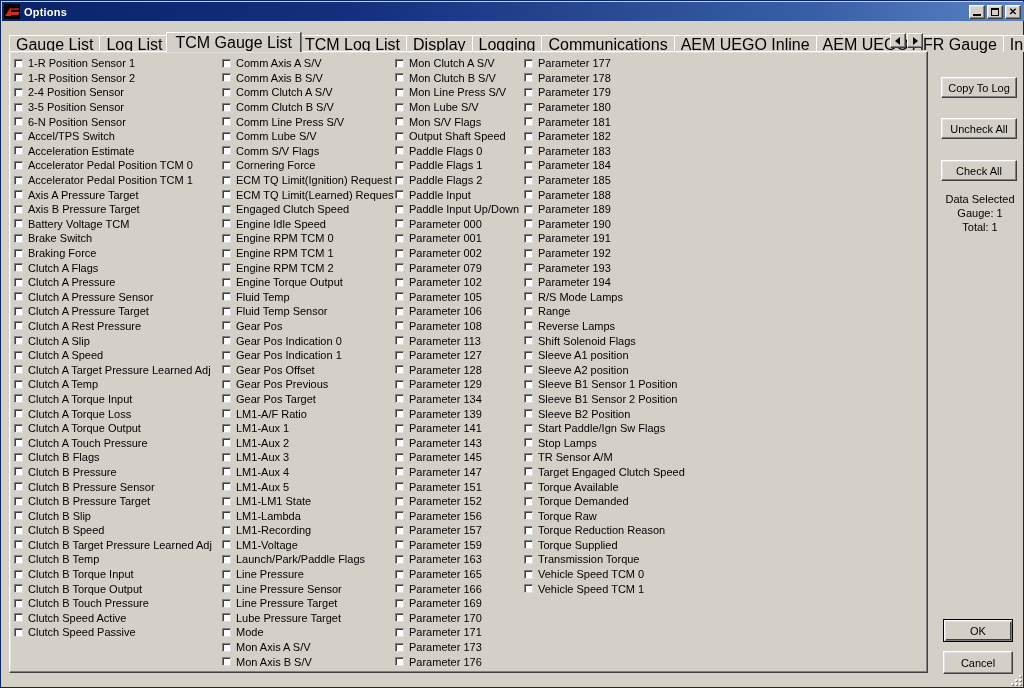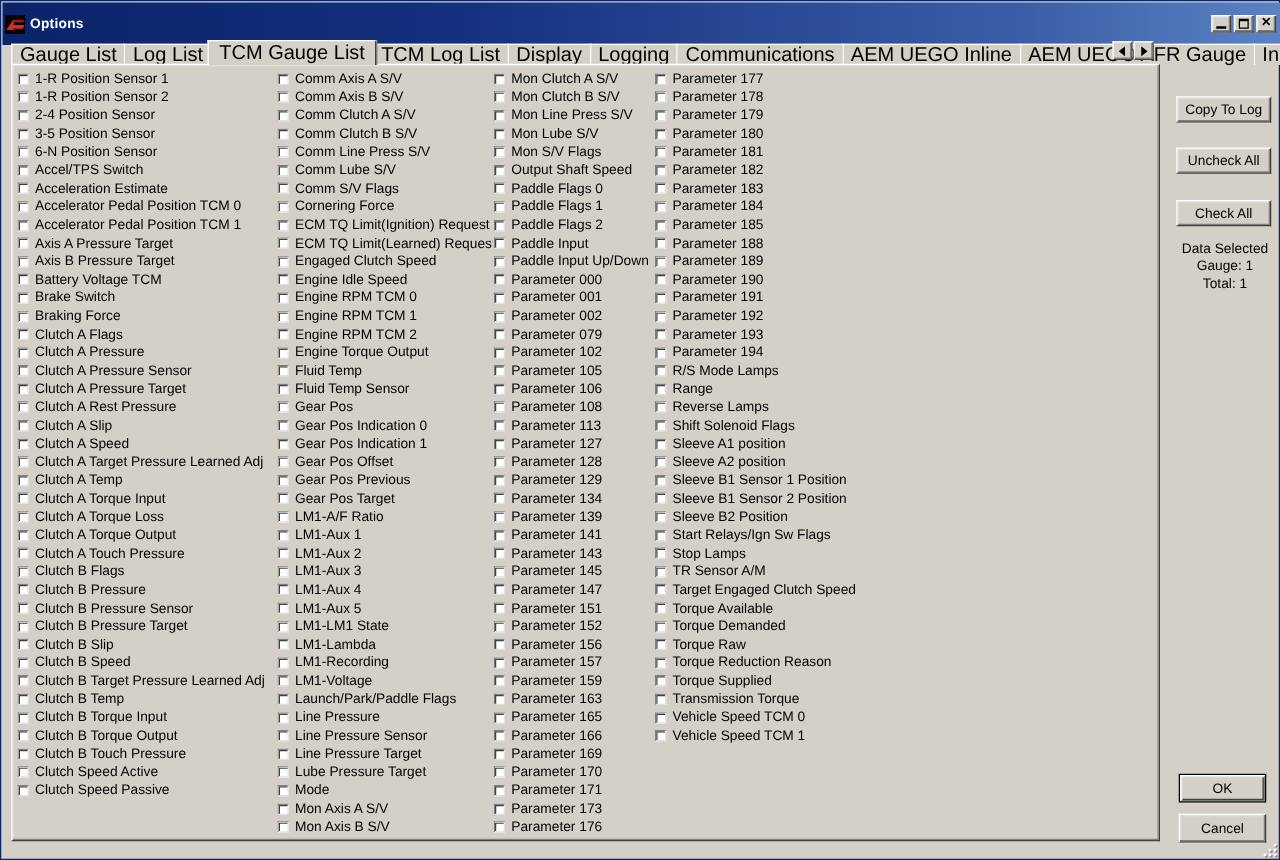--- a/index.html
+++ b/index.html
@@ -26,21 +26,21 @@
     background: #d4d0c8;
     border: 1px solid #0a246a;
     box-sizing: border-box;
   }
 
   
   #titlebar {
     position: absolute;
     left: 1px; top: 1px;
     width: 1022px;
-    height: 34px;
+    height: 19px;
     background: linear-gradient(to right, #0a246a 0%, #14307e 35%, #3a5fa8 80%, #5c82c4 100%);
     display: flex;
     align-items: center;
     overflow: hidden;
   }
   #app-icon {
     width: 16px; height: 15px;
     margin-left: 2px; margin-right: 4px;
     background: #000;
     position: relative;
@@ -962,21 +962,21 @@
         <div class="cbrow">
           <span class="cbox"></span>
           <span class="cblabel">Sleeve B1 Sensor 2 Position</span>
         </div>
         <div class="cbrow">
           <span class="cbox"></span>
           <span class="cblabel">Sleeve B2 Position</span>
         </div>
         <div class="cbrow">
           <span class="cbox"></span>
-          <span class="cblabel">Start Relays/Ign Sw Flags</span>
+          <span class="cblabel">Start Paddle/Ign Sw Flags</span>
         </div>
         <div class="cbrow">
           <span class="cbox"></span>
           <span class="cblabel">Stop Lamps</span>
         </div>
         <div class="cbrow">
           <span class="cbox"></span>
           <span class="cblabel">TR Sensor A/M</span>
         </div>
         <div class="cbrow">

